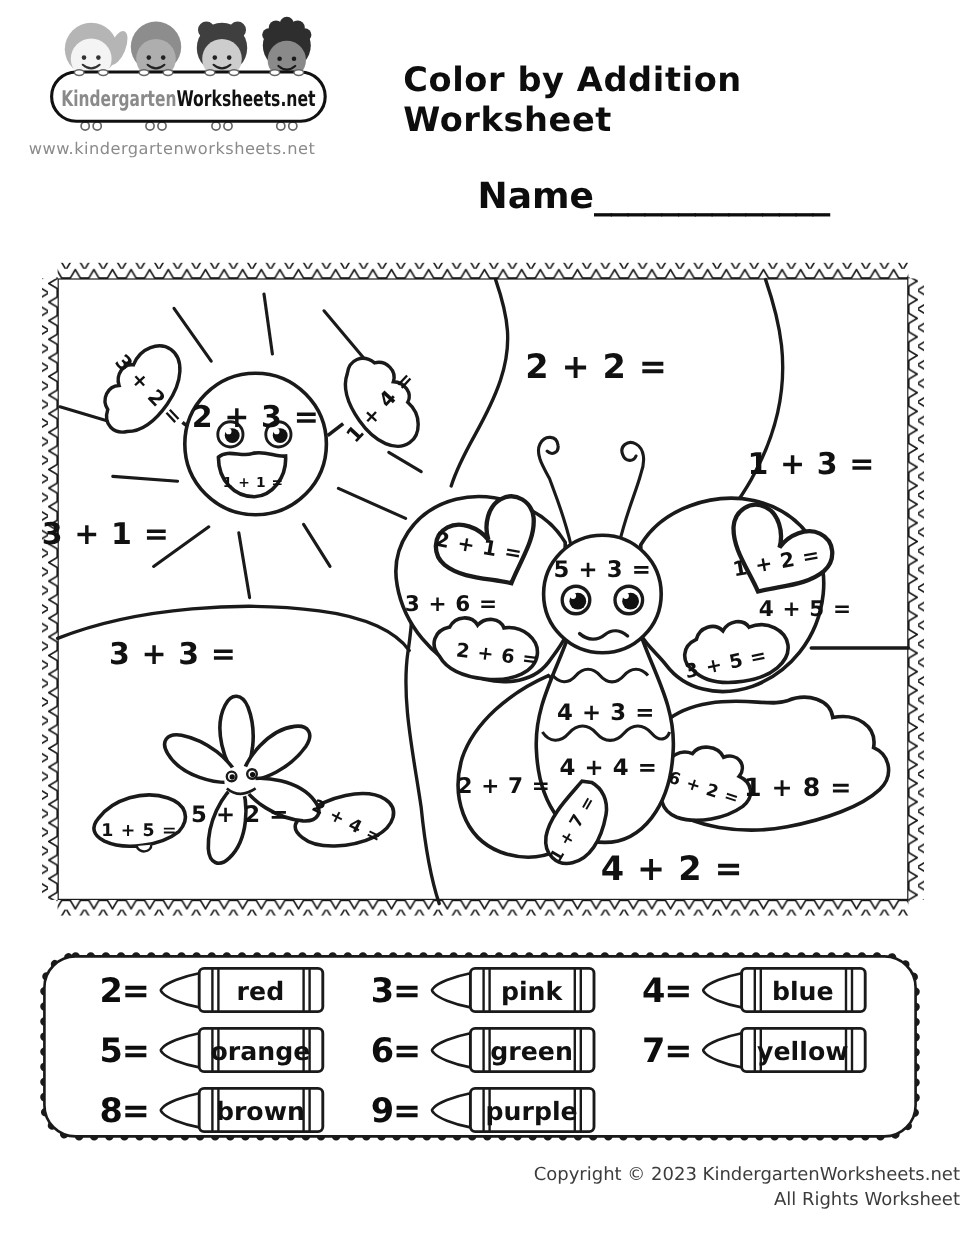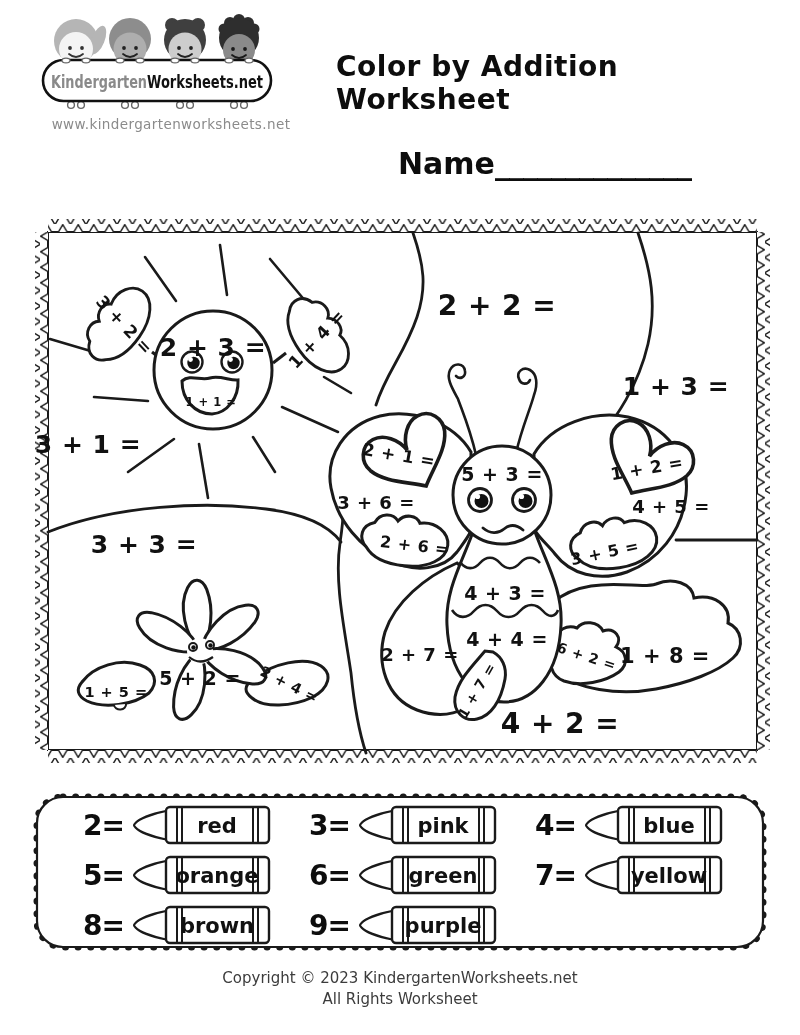--- a/index.html
+++ b/index.html
@@ -1,40 +1,40 @@
 <!DOCTYPE html>
 <html><head>
 <meta charset="utf-8">
 <style>
   html,body{margin:0;padding:0;background:#fff;}
   .sheet{position:relative;width:800px;height:1035px;background:#fff;overflow:hidden;
          font-family:"DejaVu Sans","Liberation Sans",sans-serif;color:#111;}
   .logo-svg{position:absolute;left:38px;top:8px;width:238px;height:112px;}
-  .logo-url{position:absolute;left:46px;top:116px;width:250px;text-align:center;
+  .logo-url{position:absolute;left:24px;top:116px;width:250px;
             font-size:13.5px;letter-spacing:.4px;color:#8b8b8b;}
   .page-title{position:absolute;left:288px;top:50px;font-size:28px;font-weight:600;color:#0d0d0d;letter-spacing:.5px;margin-left:48px;}
   .name-row{position:absolute;left:398px;top:146px;font-size:30px;font-weight:600;color:#0d0d0d;white-space:nowrap;}
   .name-line{font-weight:700;letter-spacing:-1px;}
   .pic-svg{position:absolute;left:24px;top:211px;width:752px;height:557px;}
   .pic-svg path,.pic-svg circle,.pic-svg line,.pic-svg use{vector-effect:none;}
   .lbl{font-family:"DejaVu Sans","Liberation Sans",sans-serif;font-weight:600;fill:#111;
        text-anchor:middle;letter-spacing:.5px;}
   .big{font-weight:700;}
   .key-panel{position:absolute;left:25px;top:788px;width:750px;height:172px;}
   .key-border{position:absolute;left:0;top:0;width:750px;height:172px;}
   .key-rows{position:absolute;left:0;top:0;width:750px;height:172px;padding-top:12px;box-sizing:border-box;}
   .key-row{display:flex;padding-left:58px;height:50px;align-items:center;}
   .key-item{display:flex;align-items:center;width:226px;}
   .key-item.c3{width:210px;}
   .key-num{font-size:28px;font-weight:700;color:#0d0d0d;letter-spacing:-1px;}
   .crayon{width:150px;height:46px;margin-left:2px;}
   .crayon line{stroke:#1a1a1a;stroke-width:2;}
   .crayon text{font-family:"DejaVu Sans","Liberation Sans",sans-serif;font-size:21px;font-weight:600;
                fill:#111;text-anchor:middle;}
-  .footer{position:absolute;left:0;top:968px;width:800px;text-align:center;
+  .footer{position:absolute;left:0;top:968px;width:800px;text-align:right;
           font-size:15px;color:#3c3c3c;line-height:1.4;}
 </style>
 </head>
 <body>
 
 <div class="sheet">
 
   <svg class="logo-svg" viewBox="0 0 238 112">
 
     <g>

